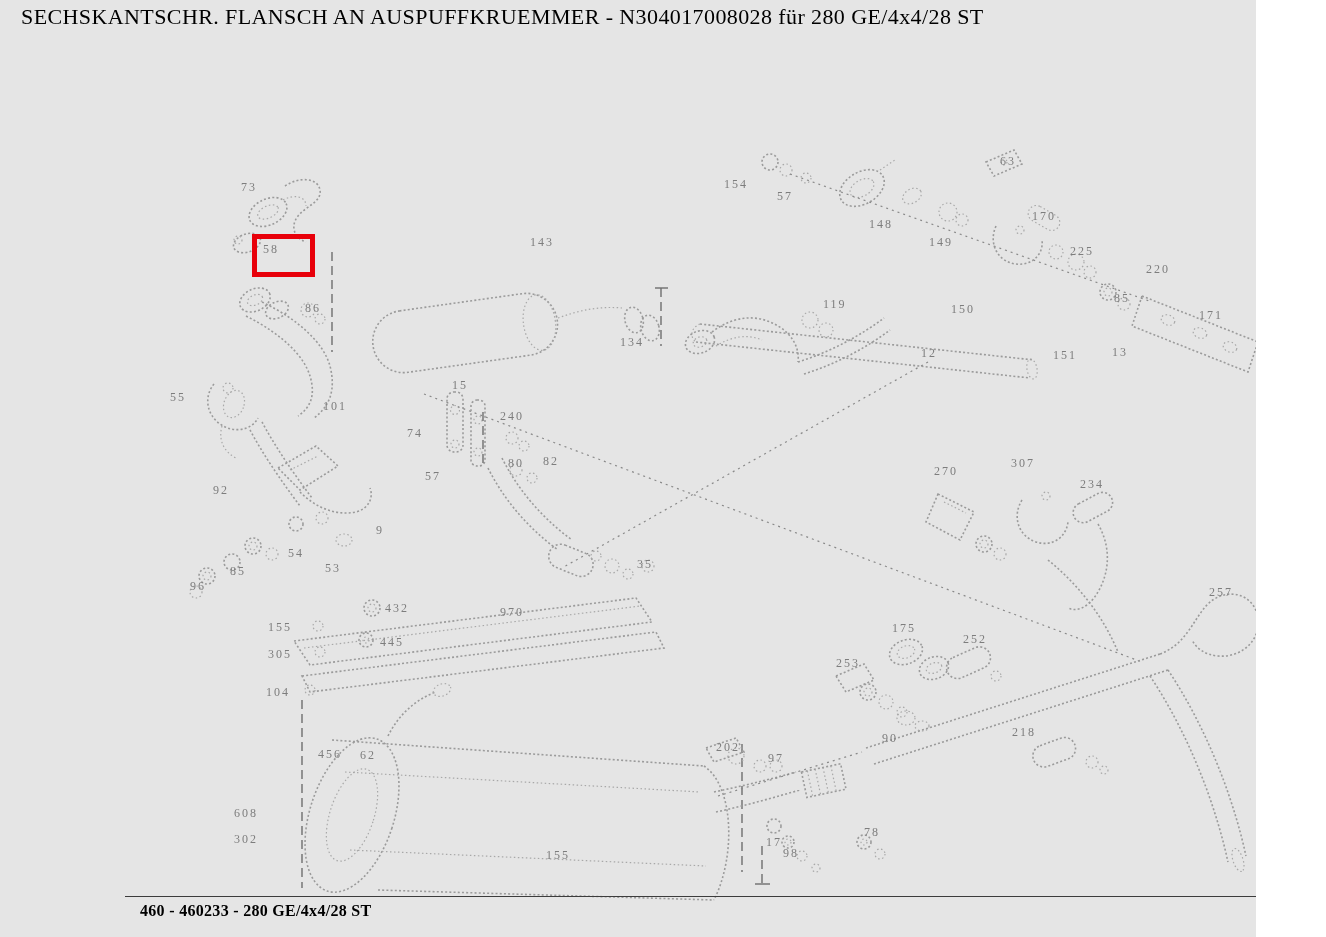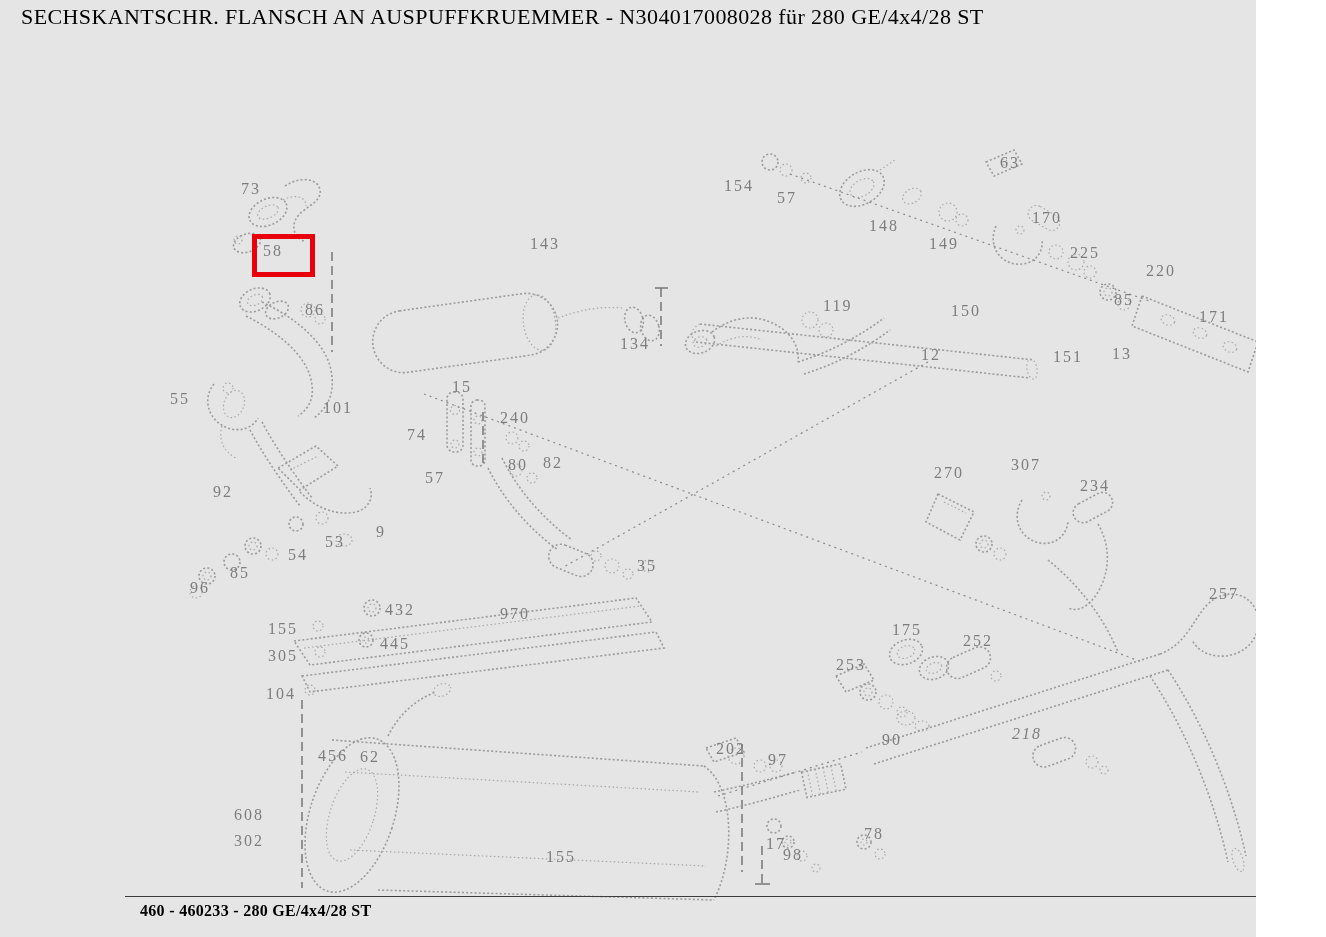--- a/index.html
+++ b/index.html
@@ -2,21 +2,21 @@
 <html><head>
 <meta charset="utf-8">
 <style>
   html,body{margin:0;padding:0;background:#fff;}
   .page{position:relative;width:1256px;height:937px;background:#e5e5e5;overflow:hidden;
         font-family:"Liberation Serif",serif;}
   .title{position:absolute;left:21px;top:4px;font-size:22px;color:#000;
          letter-spacing:.4px;white-space:nowrap;}
   .diagram-svg{position:absolute;left:0;top:0;}
   .labels-layer{position:absolute;left:0;top:0;width:100%;height:100%;}
-  .lbl{position:absolute;font-family:"Liberation Serif",serif;font-size:16px;
+  .lbl{position:absolute;font-family:"Liberation Serif",serif;font-size:12px;
        color:#7d7d7d;letter-spacing:2px;line-height:1;white-space:nowrap;cursor:pointer;}
   .hl-box{position:absolute;border:5px solid #e8000a;background:transparent;z-index:5;cursor:pointer;}
   .footer-rule{position:absolute;left:125px;top:896px;width:1201px;height:1px;background:#3c3c3c;}
   .footer{position:absolute;left:140px;top:902px;font-size:16px;font-weight:bold;color:#000;
           letter-spacing:.3px;}
   
   .dln{fill:none;stroke:#9b9b9b;stroke-width:1.6;stroke-dasharray:2 2.2;}
   .dln2{fill:none;stroke:#a8a8a8;stroke-width:1.2;stroke-dasharray:1.5 2.5;}
   .ldr{fill:none;stroke:#8a8a8a;stroke-width:1.2;stroke-dasharray:2 4;}
   .vln{fill:none;stroke:#6f6f6f;stroke-width:1.4;stroke-dasharray:9 5;}
@@ -281,21 +281,21 @@
       <div class="lbl" style="left: 323px; top: 400px;">101</div>
       <div class="lbl" style="left: 170px; top: 391px;">55</div>
       <div class="lbl" style="left: 452px; top: 379px;">15</div>
       <div class="lbl" style="left: 407px; top: 427px;">74</div>
       <div class="lbl" style="left: 500px; top: 410px;">240</div>
       <div class="lbl" style="left: 508px; top: 457px;">80</div>
       <div class="lbl" style="left: 543px; top: 455px;">82</div>
       <div class="lbl" style="left: 425px; top: 470px;">57</div>
       <div class="lbl" style="left: 213px; top: 484px;">92</div>
       <div class="lbl" style="left: 376px; top: 524px;">9</div>
-      <div class="lbl" style="left: 325px; top: 534px;">53</div>
+      <div class="lbl" style="left: 325px; top: 562px;">53</div>
       <div class="lbl" style="left: 288px; top: 547px;">54</div>
       <div class="lbl" style="left: 230px; top: 565px;">85</div>
       <div class="lbl" style="left: 190px; top: 580px;">96</div>
       <div class="lbl" style="left: 637px; top: 558px;">35</div>
       <div class="lbl" style="left: 500px; top: 606px;">970</div>
       <div class="lbl" style="left: 385px; top: 602px;">432</div>
       <div class="lbl" style="left: 380px; top: 636px;">445</div>
       <div class="lbl" style="left: 268px; top: 621px;">155</div>
       <div class="lbl" style="left: 268px; top: 648px;">305</div>
       <div class="lbl" style="left: 266px; top: 686px;">104</div>
@@ -310,21 +310,21 @@
       <div class="lbl" style="left: 783px; top: 847px;">98</div>
       <div class="lbl" style="left: 864px; top: 826px;">78</div>
       <div class="lbl" style="left: 892px; top: 622px;">175</div>
       <div class="lbl" style="left: 836px; top: 657px;">253</div>
       <div class="lbl" style="left: 882px; top: 684px; margin-top: 48px;">90</div>
       <div class="lbl" style="left: 963px; top: 633px;">252</div>
       <div class="lbl" style="left: 934px; top: 465px;">270</div>
       <div class="lbl" style="left: 1011px; top: 457px;">307</div>
       <div class="lbl" style="left: 1080px; top: 478px;">234</div>
       <div class="lbl" style="left: 1209px; top: 586px;">257</div>
-      <div class="lbl" style="left: 1012px; top: 726px; font-style: italic;">218</div>
+      <div class="lbl" style="left: 1012px; top: 726px;">218</div>
     </div>
 
   <div class="hl-box" style="left: 252px; top: 234px; width: 53px; height: 33px; border-color: rgb(232, 0, 10);"></div>
 
   <div class="footer-rule"></div>
   <div class="footer">460 - 460233 - 280 GE/4x4/28 ST</div>
 
 </div>
 
 </body></html>

